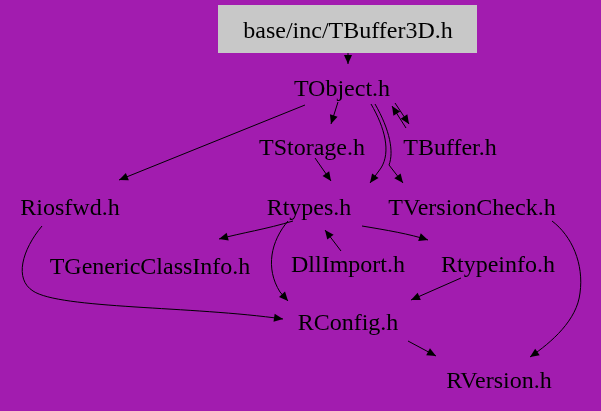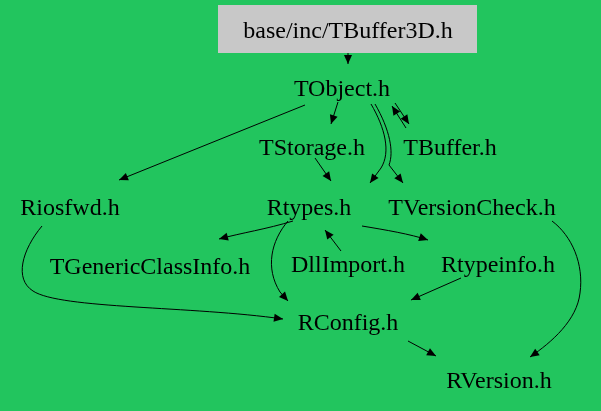--- a/index.html
+++ b/index.html
@@ -4,21 +4,21 @@
 <style>
   html, body {
     margin: 0;
     padding: 0;
     background: #ffffff;
   }
   .canvas {
     position: relative;
     width: 601px;
     height: 411px;
-    background: #22c55e;
+    background: #a21caf;
     overflow: hidden;
   }
   svg { display: block; }
   .node-label {
     font-family: "Liberation Serif", "DejaVu Serif", serif;
     font-size: 24px;
     fill: #000000;
   }
   .edge {
     stroke: #000000;

